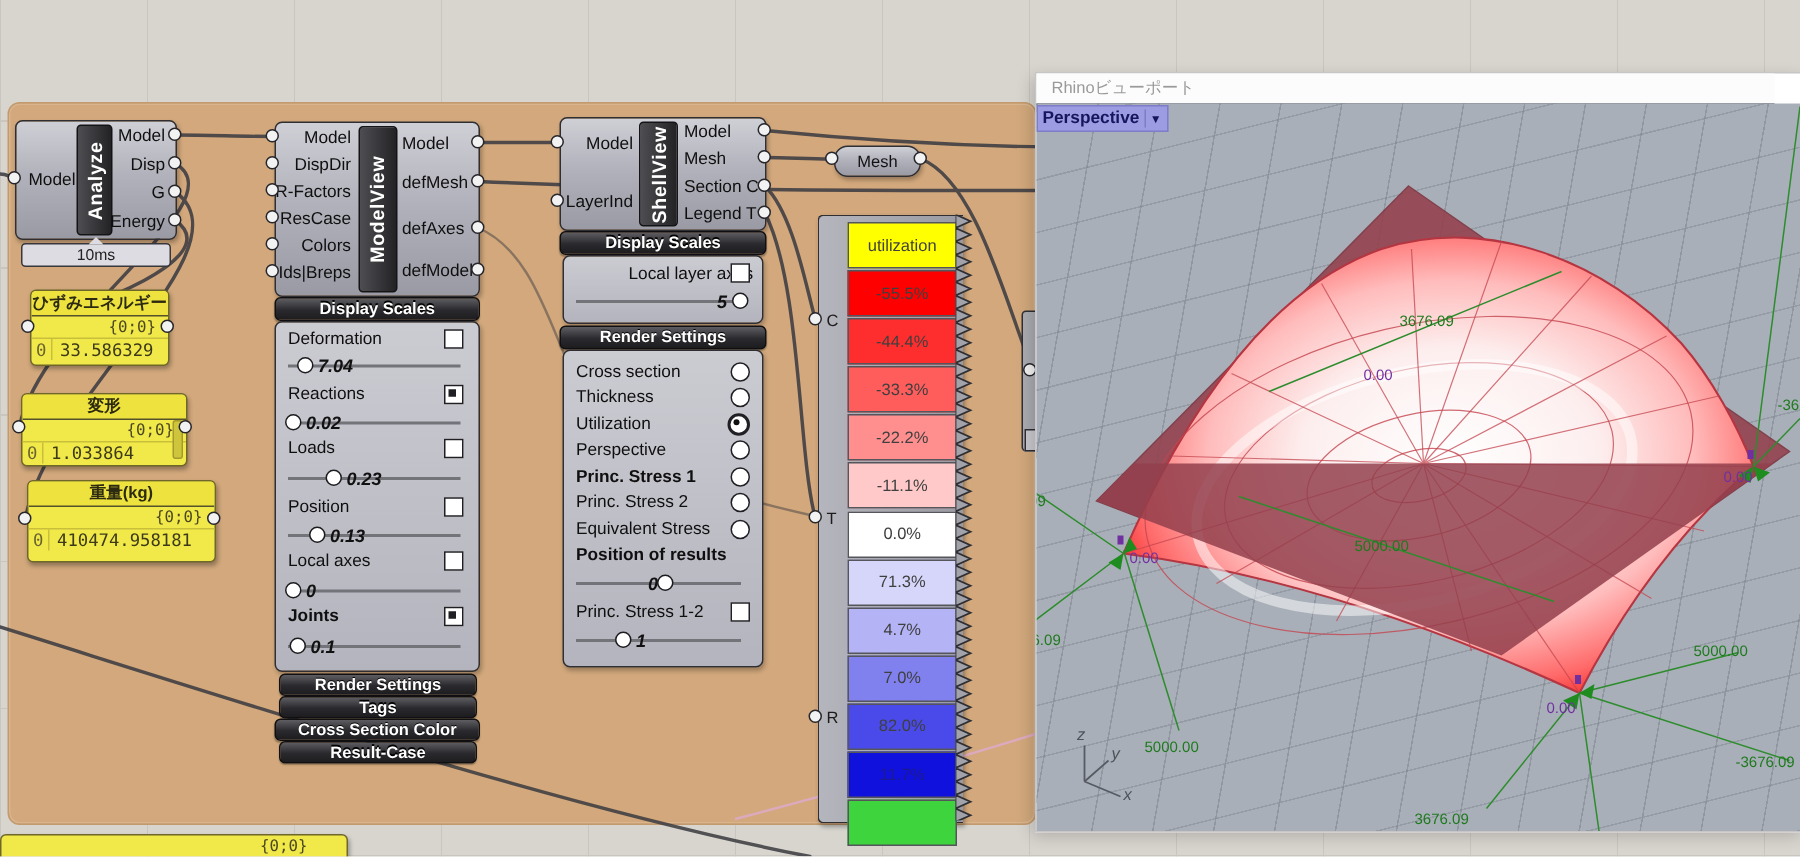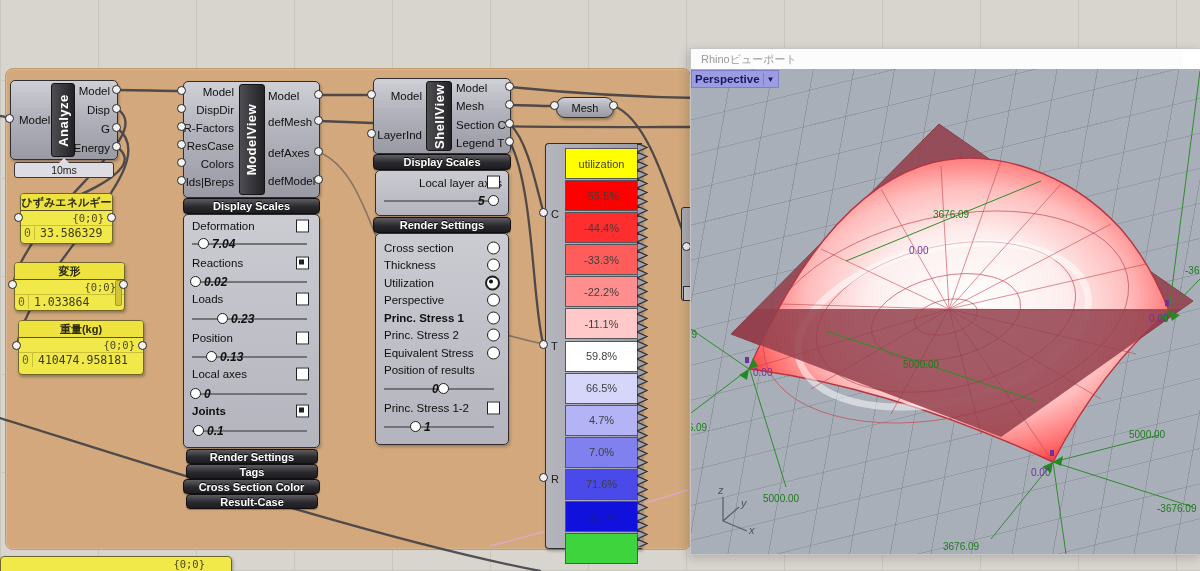--- a/index.html
+++ b/index.html
@@ -219,21 +219,21 @@
     <span class="lab" style="left:8px;top:49px;">Utilization</span>
       <span class="radio selected" style="right:8px;top:49px;"></span>
     <span class="lab" style="left:8px;top:66px;">Perspective</span>
       <span class="radio" style="right:8px;top:66px;"></span>
     <span class="lab" style="left:8px;top:84px;font-weight:bold;">Princ. Stress 1</span>
       <span class="radio" style="right:8px;top:84px;"></span>
     <span class="lab" style="left:8px;top:101px;">Princ. Stress 2</span>
       <span class="radio" style="right:8px;top:101px;"></span>
     <span class="lab" style="left:8px;top:119px;">Equivalent Stress</span>
       <span class="radio" style="right:8px;top:119px;"></span>
-    <span class="lab" style="left:8px;top:136px;">Position of results</span>
+    <span class="lab" style="left:8px;top:136px;font-weight:bold;">Position of results</span>
     <div class="track" style="left:8px;right:14px;top:155px;"></div>
     <span class="sval" style="left:56px;top:155px;">0</span>
     <span class="knob" style="left:68px;top:155px;"></span>
     <span class="lab" style="left:8px;top:174px;">Princ. Stress 1-2</span>
     <span class="chk" style="right:8px;top:174px;"></span>
     <div class="track" style="left:8px;right:14px;top:193px;"></div>
     <span class="knob" style="left:40px;top:193px;"></span>
     <span class="sval" style="left:48px;top:193px;">1</span>
   </div>
 
@@ -250,25 +250,25 @@
       <span class="plab" style="top:202px;">T</span>
       <span class="plab" style="top:335px;">R</span>
     </div>
     <div class="rows">
       <div class="lrow" style="font-weight: normal; background: rgb(255, 255, 0);">utilization</div>
       <div class="lrow" style="background: rgb(255, 0, 0);">-55.5%</div>
       <div class="lrow" style="background: rgb(255, 46, 46);">-44.4%</div>
       <div class="lrow" style="background: rgb(255, 92, 92);">-33.3%</div>
       <div class="lrow" style="background: rgb(255, 143, 143);">-22.2%</div>
       <div class="lrow" style="background: rgb(255, 201, 201);">-11.1%</div>
-      <div class="lrow" style="background: rgb(255, 255, 255);">59.8%</div>
-      <div class="lrow" style="background: rgb(214, 214, 250);">66.5%</div>
+      <div class="lrow" style="background: rgb(255, 255, 255);">0.0%</div>
+      <div class="lrow" style="background: rgb(214, 214, 250);">71.3%</div>
       <div class="lrow" style="background: rgb(179, 179, 245);">4.7%</div>
       <div class="lrow" style="background: rgb(128, 128, 239);">7.0%</div>
-      <div class="lrow" style="background: rgb(74, 74, 234);">71.6%</div>
+      <div class="lrow" style="background: rgb(74, 74, 234);">82.0%</div>
       <div class="lrow dark" style="background: rgb(17, 17, 221);">11.7%</div>
       <div class="lrow" style="background: rgb(62, 212, 62);"></div>
     </div>
   </div>
   <svg id="zigzag" class="abs">
     <path id="zigzag-path" fill="#a2a2ab" stroke="#2e2e33" stroke-width="1.2" d="M0,0 L10,4.5 L0,9 L10,13.5 L0,18 L10,22.5 L0,27 L10,31.5 L0,36 L10,40.5 L0,45 L10,49.5 L0,54 L10,58.5 L0,63 L10,67.5 L0,72 L10,76.5 L0,81 L10,85.5 L0,90 L10,94.5 L0,99 L10,103.5 L0,108 L10,112.5 L0,117 L10,121.5 L0,126 L10,130.5 L0,135 L10,139.5 L0,144 L10,148.5 L0,153 L10,157.5 L0,162 L10,166.5 L0,171 L10,175.5 L0,180 L10,184.5 L0,189 L10,193.5 L0,198 L10,202.5 L0,207 L10,211.5 L0,216 L10,220.5 L0,225 L10,229.5 L0,234 L10,238.5 L0,243 L10,247.5 L0,252 L10,256.5 L0,261 L10,265.5 L0,270 L10,274.5 L0,279 L10,283.5 L0,288 L10,292.5 L0,297 L10,301.5 L0,306 L10,310.5 L0,315 L10,319.5 L0,324 L10,328.5 L0,333 L10,337.5 L0,342 L10,346.5 L0,351 L10,355.5 L0,360 L10,364.5 L0,369 L10,373.5 L0,378 L10,382.5 L0,387 L10,391.5 L0,396 L10,400.5 L0,405 L0,404 Z"></path>
   </svg>
 
   <i class="port" style="left:10px;top:119px;"></i>
   <i class="port" style="left:117px;top:90px;"></i>

